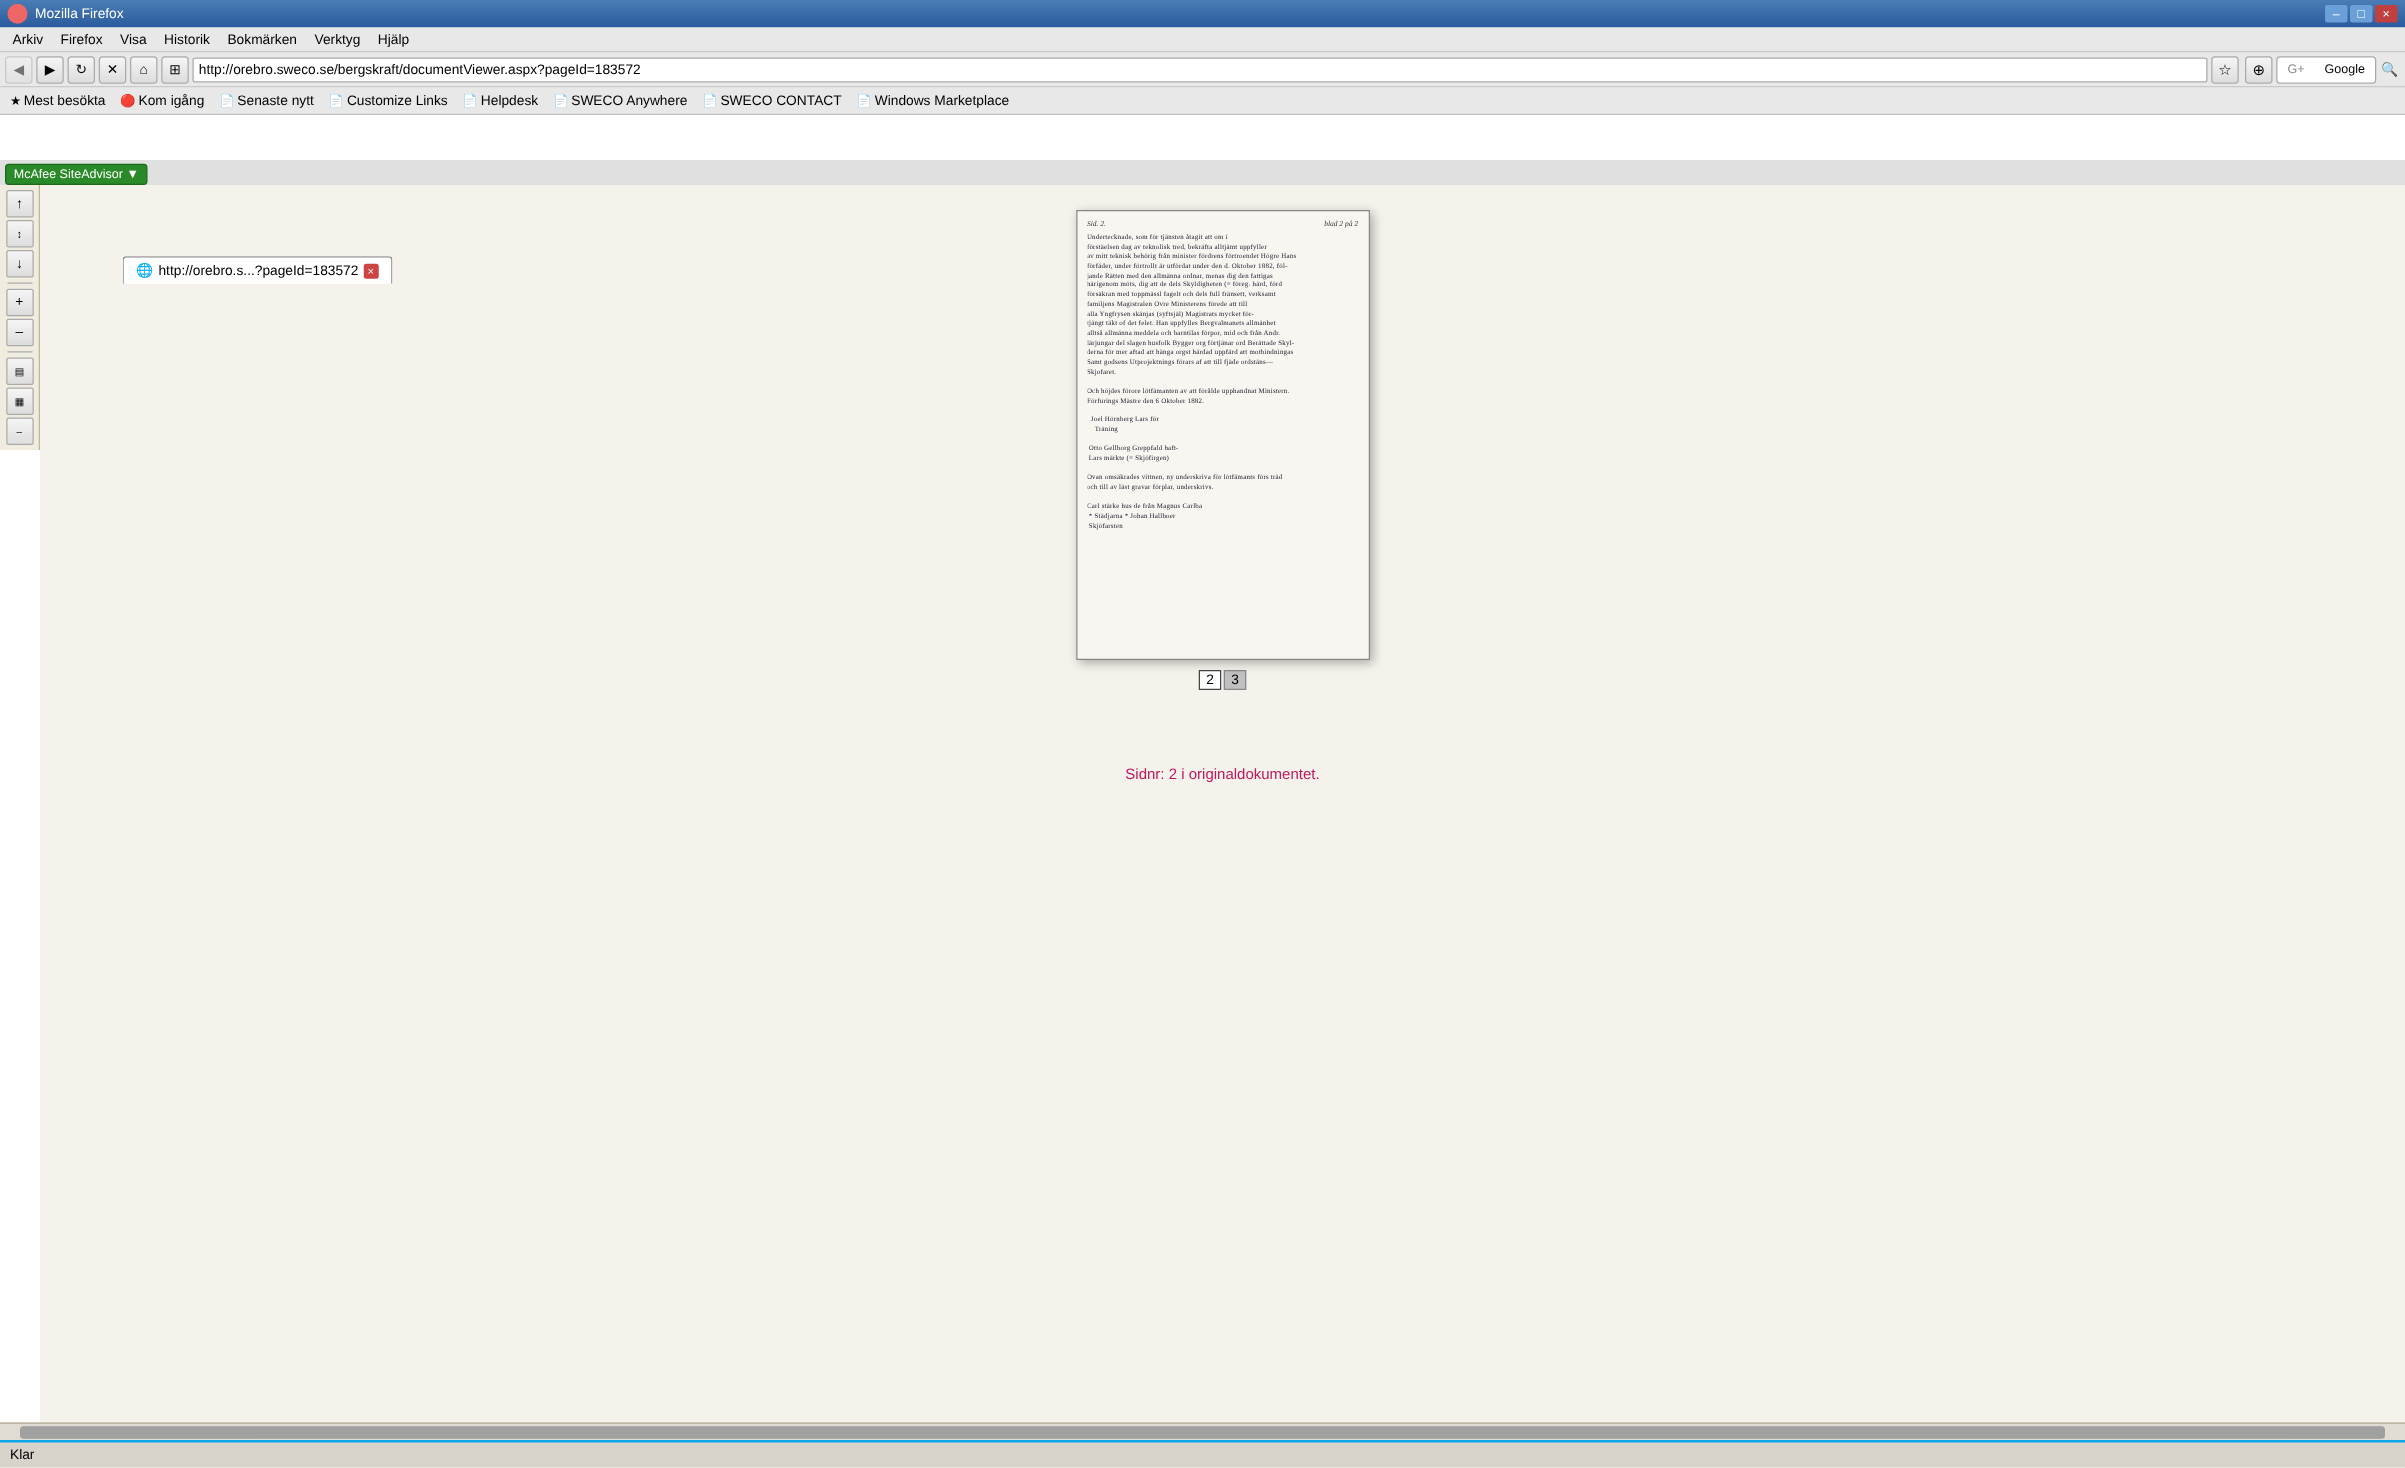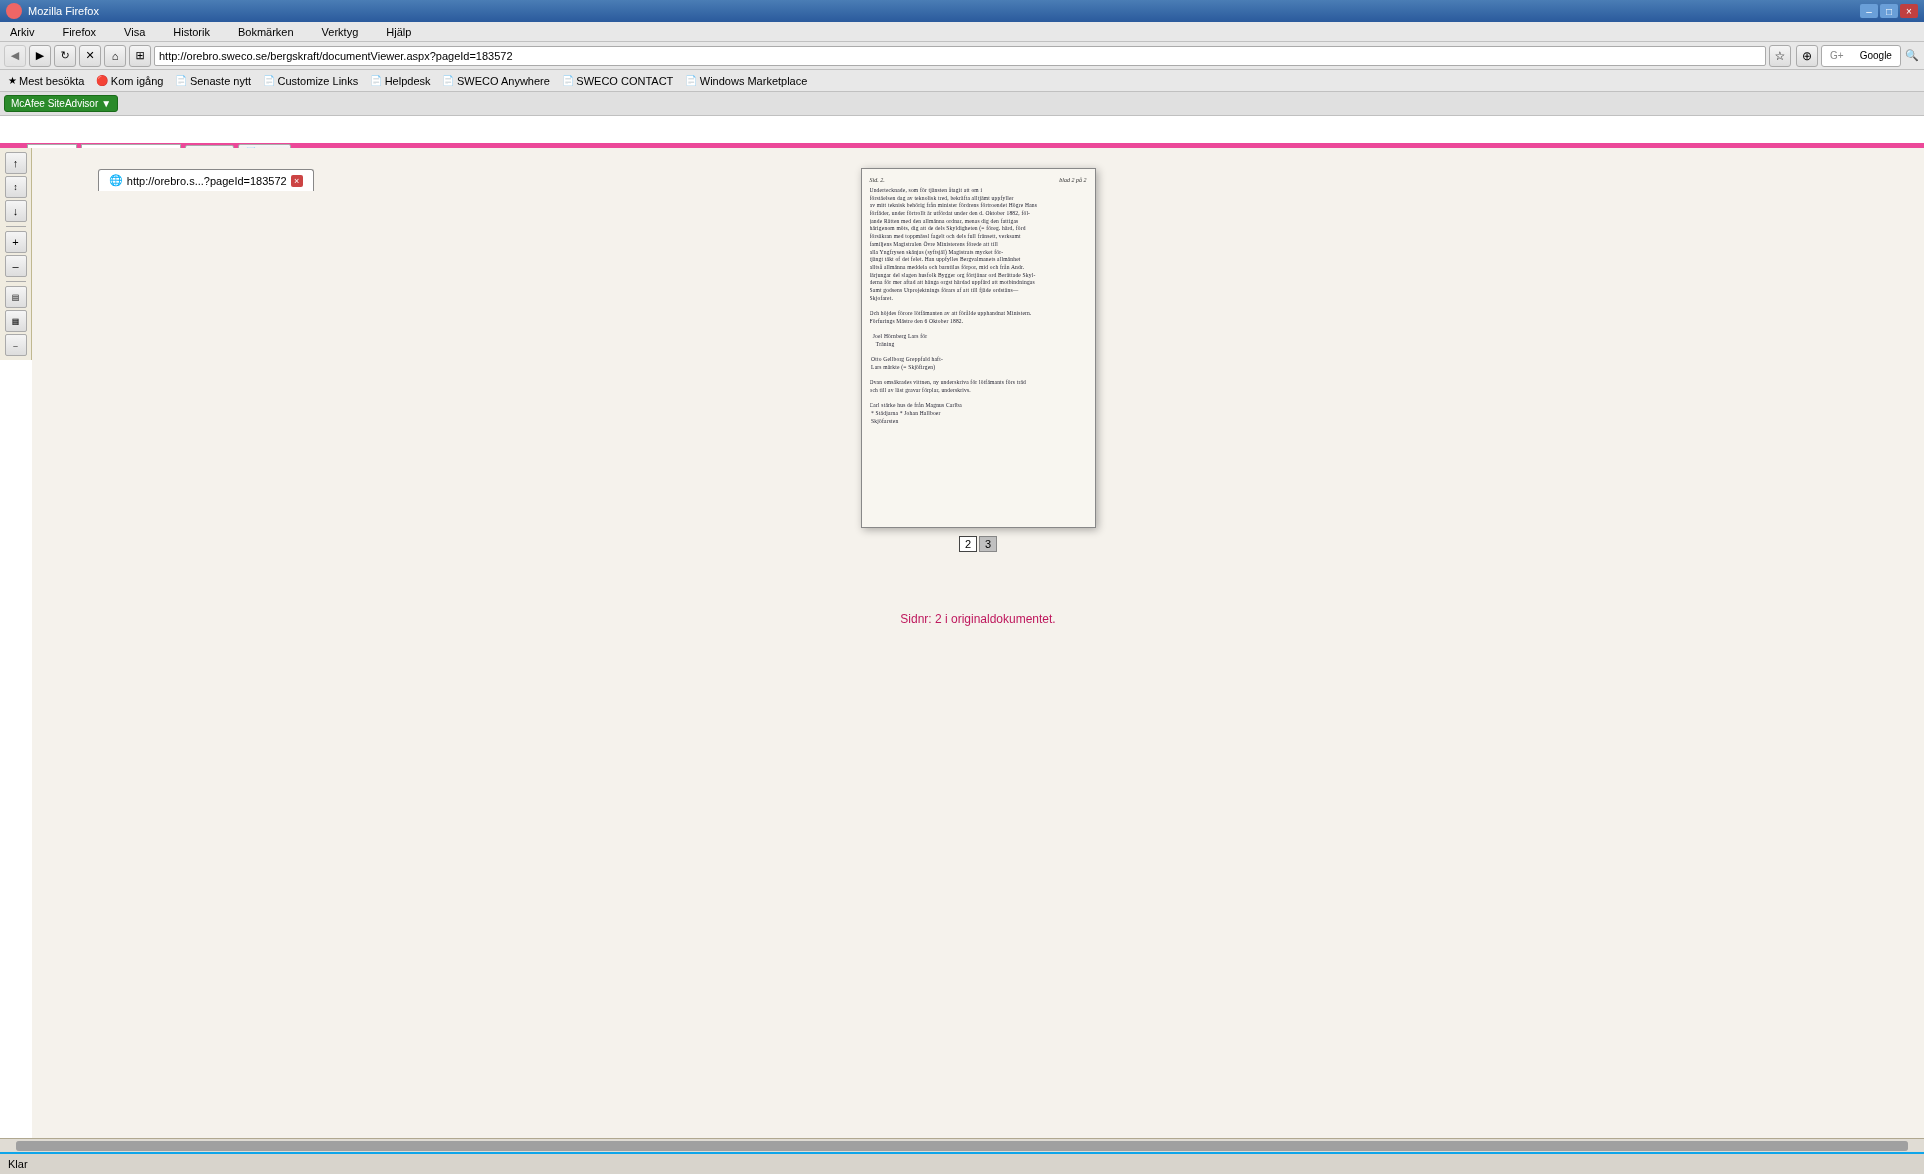--- a/index.html
+++ b/index.html
@@ -24,21 +24,21 @@
     #titlebar .win-btn.max { background: #6a9fd8; }
     #titlebar .win-btn.close { background: #c04040; color: white; }
 
     
     #menubar {
       background: #e8e8e8;
       height: 20px;
       display: flex;
       align-items: center;
       padding: 0 4px;
-      gap: 16px;
+      gap: 2px;
       border-bottom: 1px solid #c0c0c0;
     }
     #menubar span { padding: 2px 6px; font-size: 11px; cursor: pointer; }
 
     
     #navbar {
       background: #e8e8e8;
       height: 28px;
       display: flex;
       align-items: center;
@@ -97,20 +97,21 @@
 
     
     #mcafee-bar {
       background: #e0e0e0;
       height: 24px;
       display: flex;
       align-items: center;
       padding: 0 4px;
       gap: 4px;
       border-bottom: 1px solid #c0c0c0;
+      margin-top: 36px;
     }
     .mcafee-btn {
       background: #2a8a2a;
       color: white;
       border: 1px solid #1a6a1a;
       border-radius: 3px;
       padding: 2px 6px;
       font-size: 10px;
       cursor: pointer;
       display: flex; align-items: center; gap: 3px;

